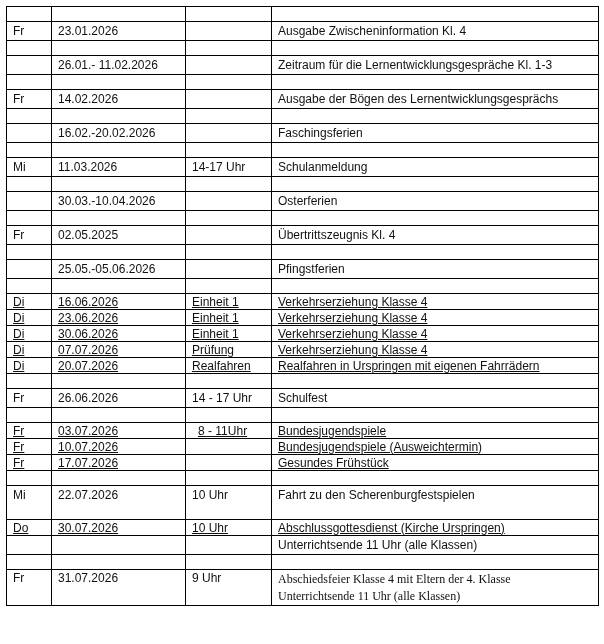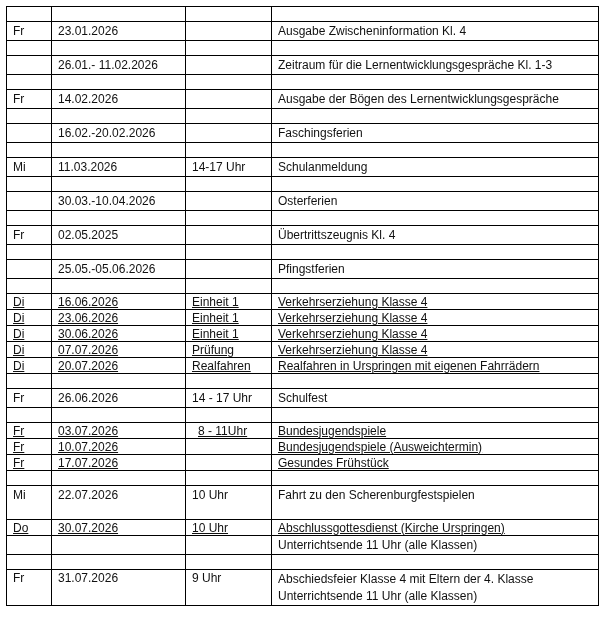--- a/index.html
+++ b/index.html
@@ -35,21 +35,21 @@
     col.c-day { width: 45px; }
     col.c-date { width: 134px; }
     col.c-time { width: 86px; }
     col.c-event { width: 327px; }
 
     tr.spacer td { height: 14px; }
     tr.std td { height: 18px; }
     tr.dense td { height: 15px; text-decoration: underline; }
     tr.tall td { height: 31px; vertical-align: top; padding-top: 2px; }
     tr.two-line td { height: 32px; vertical-align: top; padding-top: 1px; }
-    tr.two-line td.event { white-space: normal; line-height: 17px; }
+    tr.two-line td.event { white-space: normal; line-height: 17px; font-family: Liberation Serif, serif; }
     td.time.centered { padding-left: 12px; margin-top: 48px; }
   </style>
 </head>
 <body>
 
 <table class="schedule">
   <colgroup>
     <col class="c-day">
     <col class="c-date">
     <col class="c-time">
@@ -83,21 +83,21 @@
       <tr class="spacer">
         <td class="day"></td>
         <td class="date"></td>
         <td class="time"></td>
         <td class="event"></td>
       </tr>
       <tr class="std">
         <td class="day">Fr</td>
         <td class="date">14.02.2026</td>
         <td class="time"></td>
-        <td class="event">Ausgabe der Bögen des Lernentwicklungsgespräche</td>
+        <td class="event">Ausgabe der Bögen des Lernentwicklungsgesprächs</td>
       </tr>
       <tr class="spacer">
         <td class="day"></td>
         <td class="date"></td>
         <td class="time"></td>
         <td class="event"></td>
       </tr>
       <tr class="std">
         <td class="day"></td>
         <td class="date">16.02.-20.02.2026</td>

